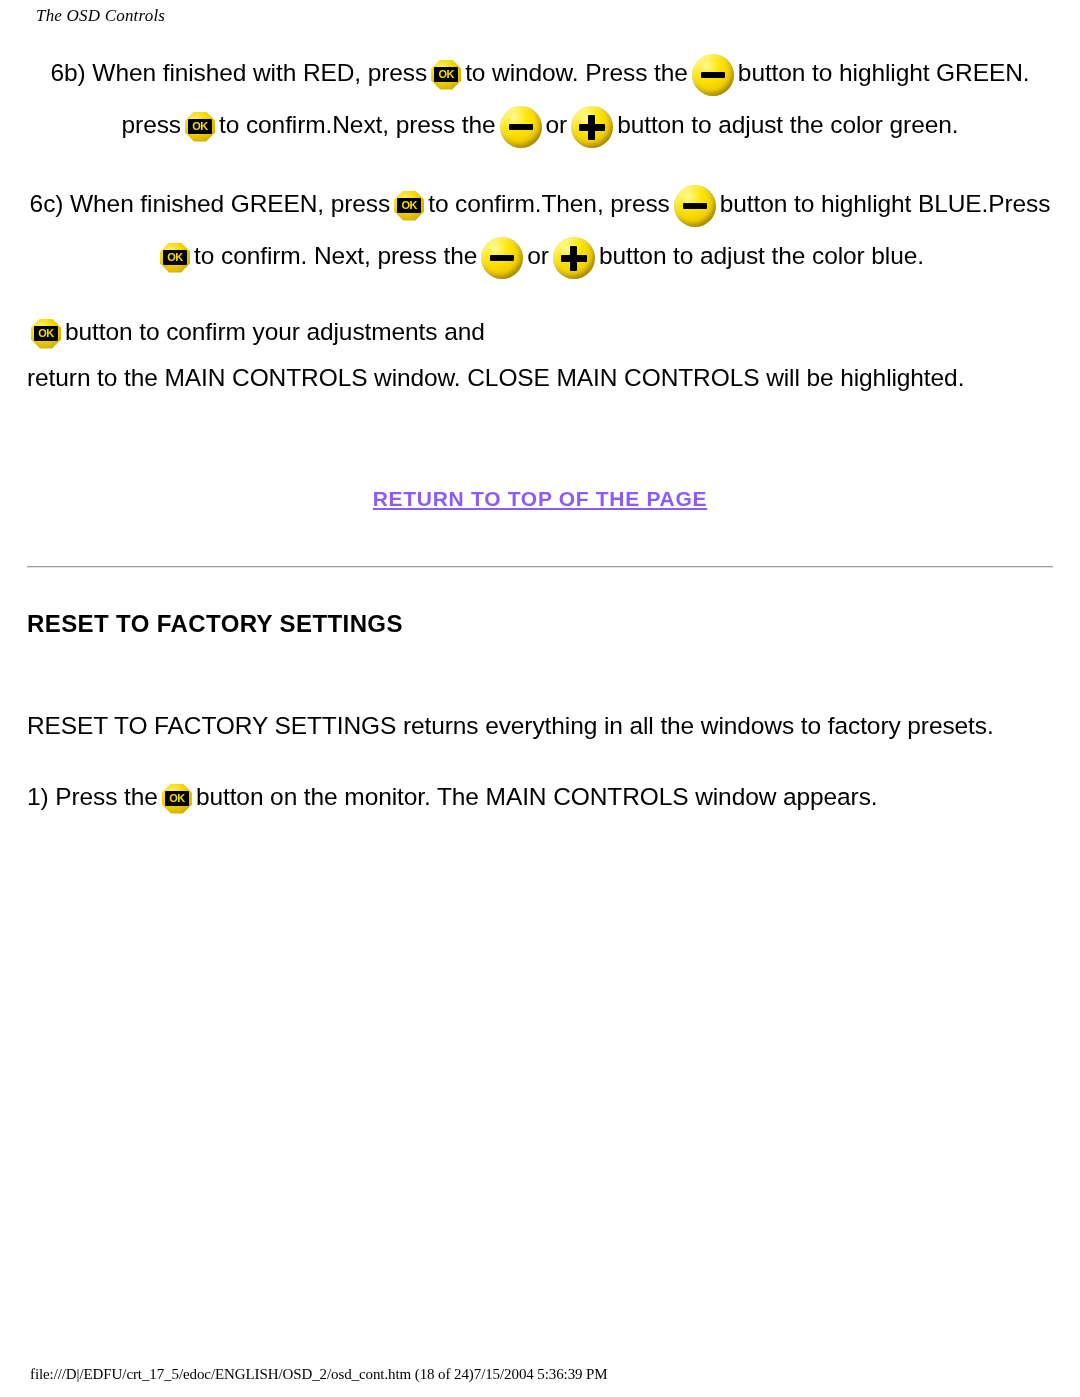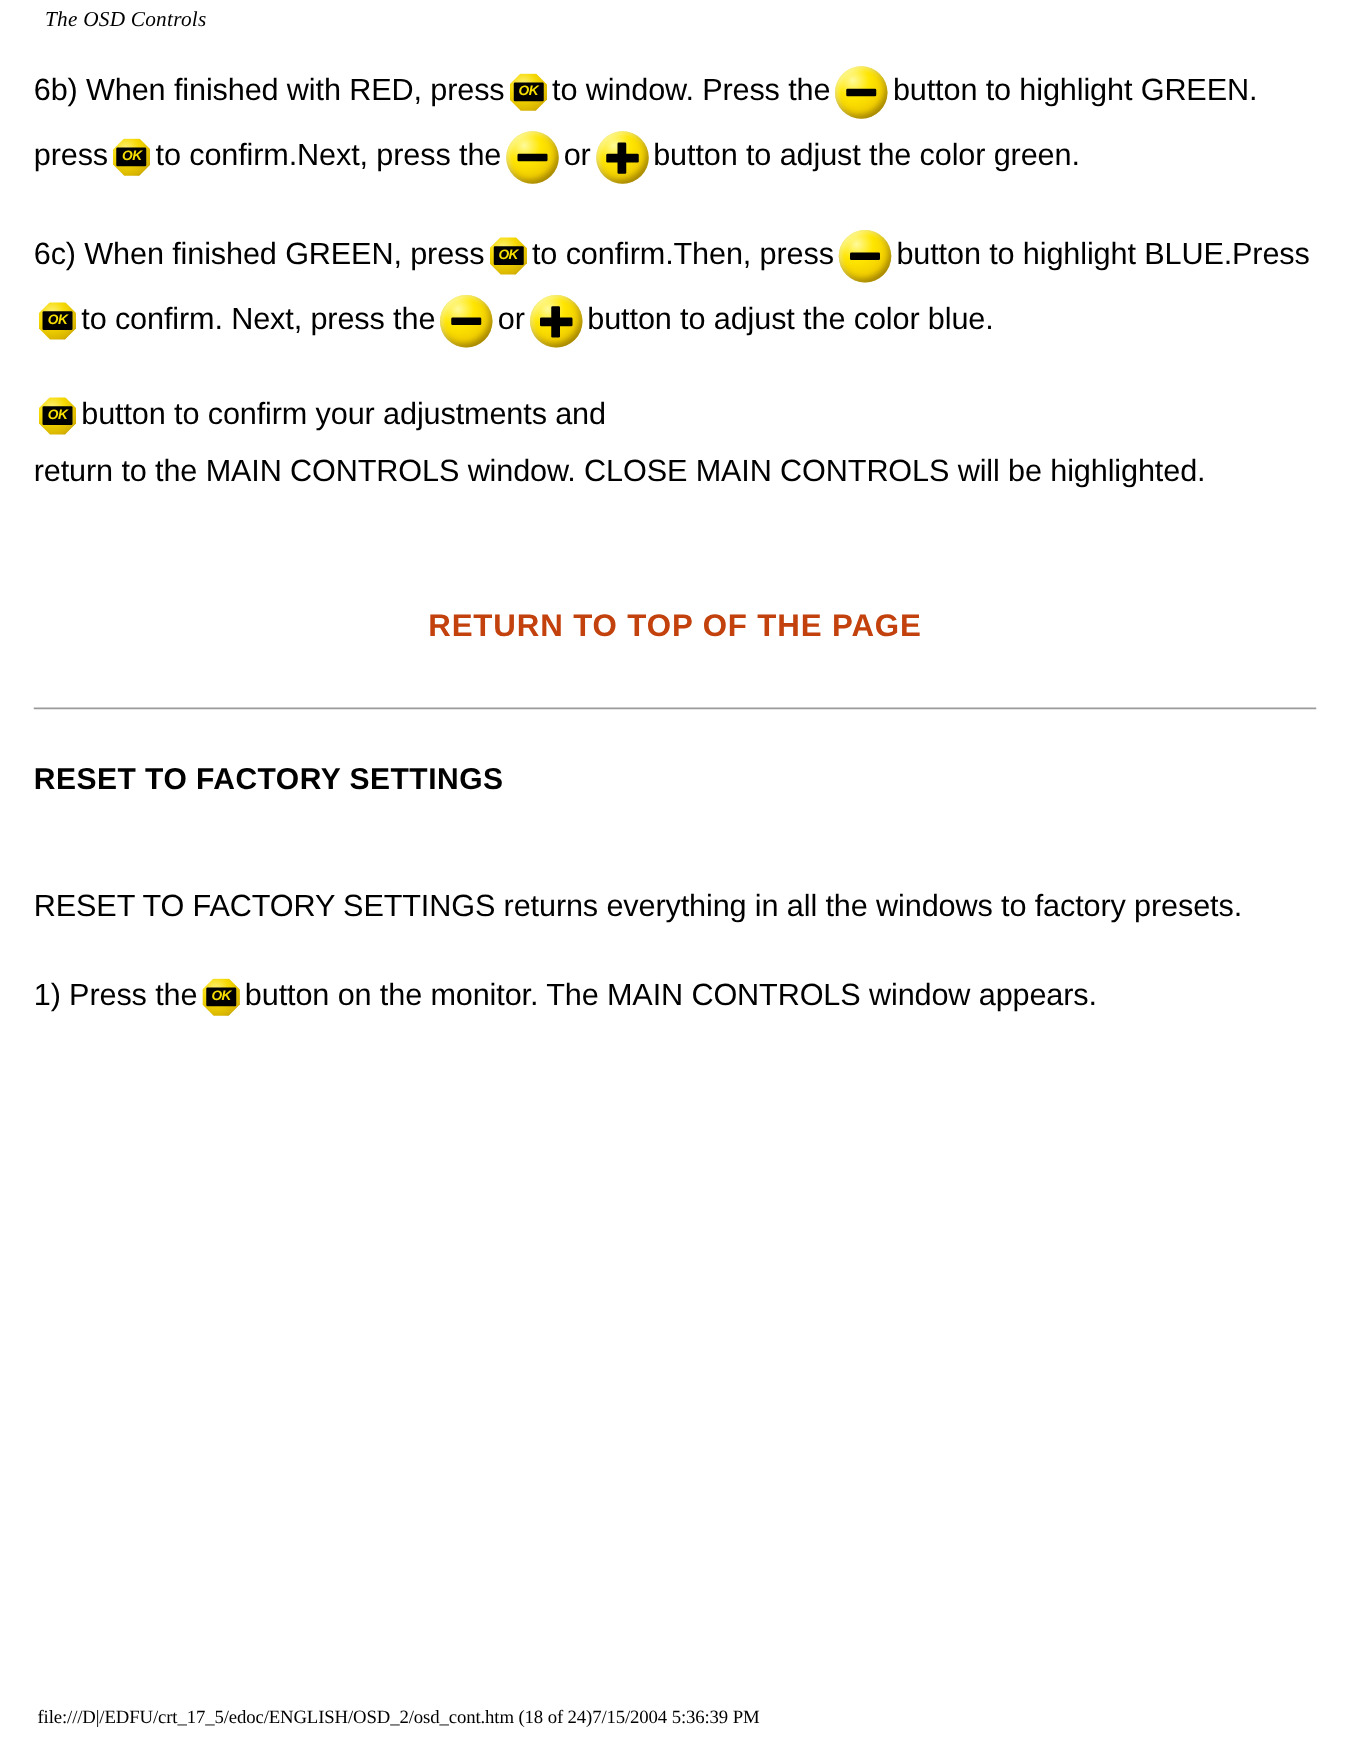--- a/index.html
+++ b/index.html
@@ -37,20 +37,21 @@
   .para {
     font-size: 24.5px;
     line-height: 34px;
     color: #000;
     margin: 0 0 0 0;
     letter-spacing: -0.1px;
   }
 
   .para-block {
     margin-bottom: 27px;
+    text-align: center;
   }
 
   .line {
     display: block;
     white-space: nowrap;
     height: 52px;
     line-height: 52px;
   }
 
   .line.tight {
@@ -63,21 +64,20 @@
     display: inline-block;
     vertical-align: middle;
     position: relative;
     margin: 0 4px;
   }
 
   
   .btn-ok {
     width: 30px;
     height: 30px;
-    font-style: italic;
   }
   .btn-ok .oct {
     position: absolute;
     left: 0;
     top: 0;
     width: 30px;
     height: 30px;
     background:
       radial-gradient(circle at 35% 28%, #fff27a 0%, #f5d800 38%, #d8b400 74%, #9c7c00 100%);
     clip-path: polygon(30% 0%, 70% 0%, 100% 30%, 100% 70%, 70% 100%, 30% 100%, 0% 70%, 0% 30%);
@@ -150,23 +150,24 @@
 
   
   .return-link-wrap {
     position: absolute;
     left: 0;
     top: 487px;
     width: 1080px;
     text-align: center;
   }
   .return-link {
-    font-size: 25px;
+    font-size: 21px;
     font-weight: bold;
-    color: #c2410c;
+    color: #8b5cf6;
+    text-decoration: underline;
     letter-spacing: 0.7px;
     cursor: pointer;
   }
 
   
   .divider {
     position: absolute;
     left: 27px;
     top: 566px;
     width: 1026px;

